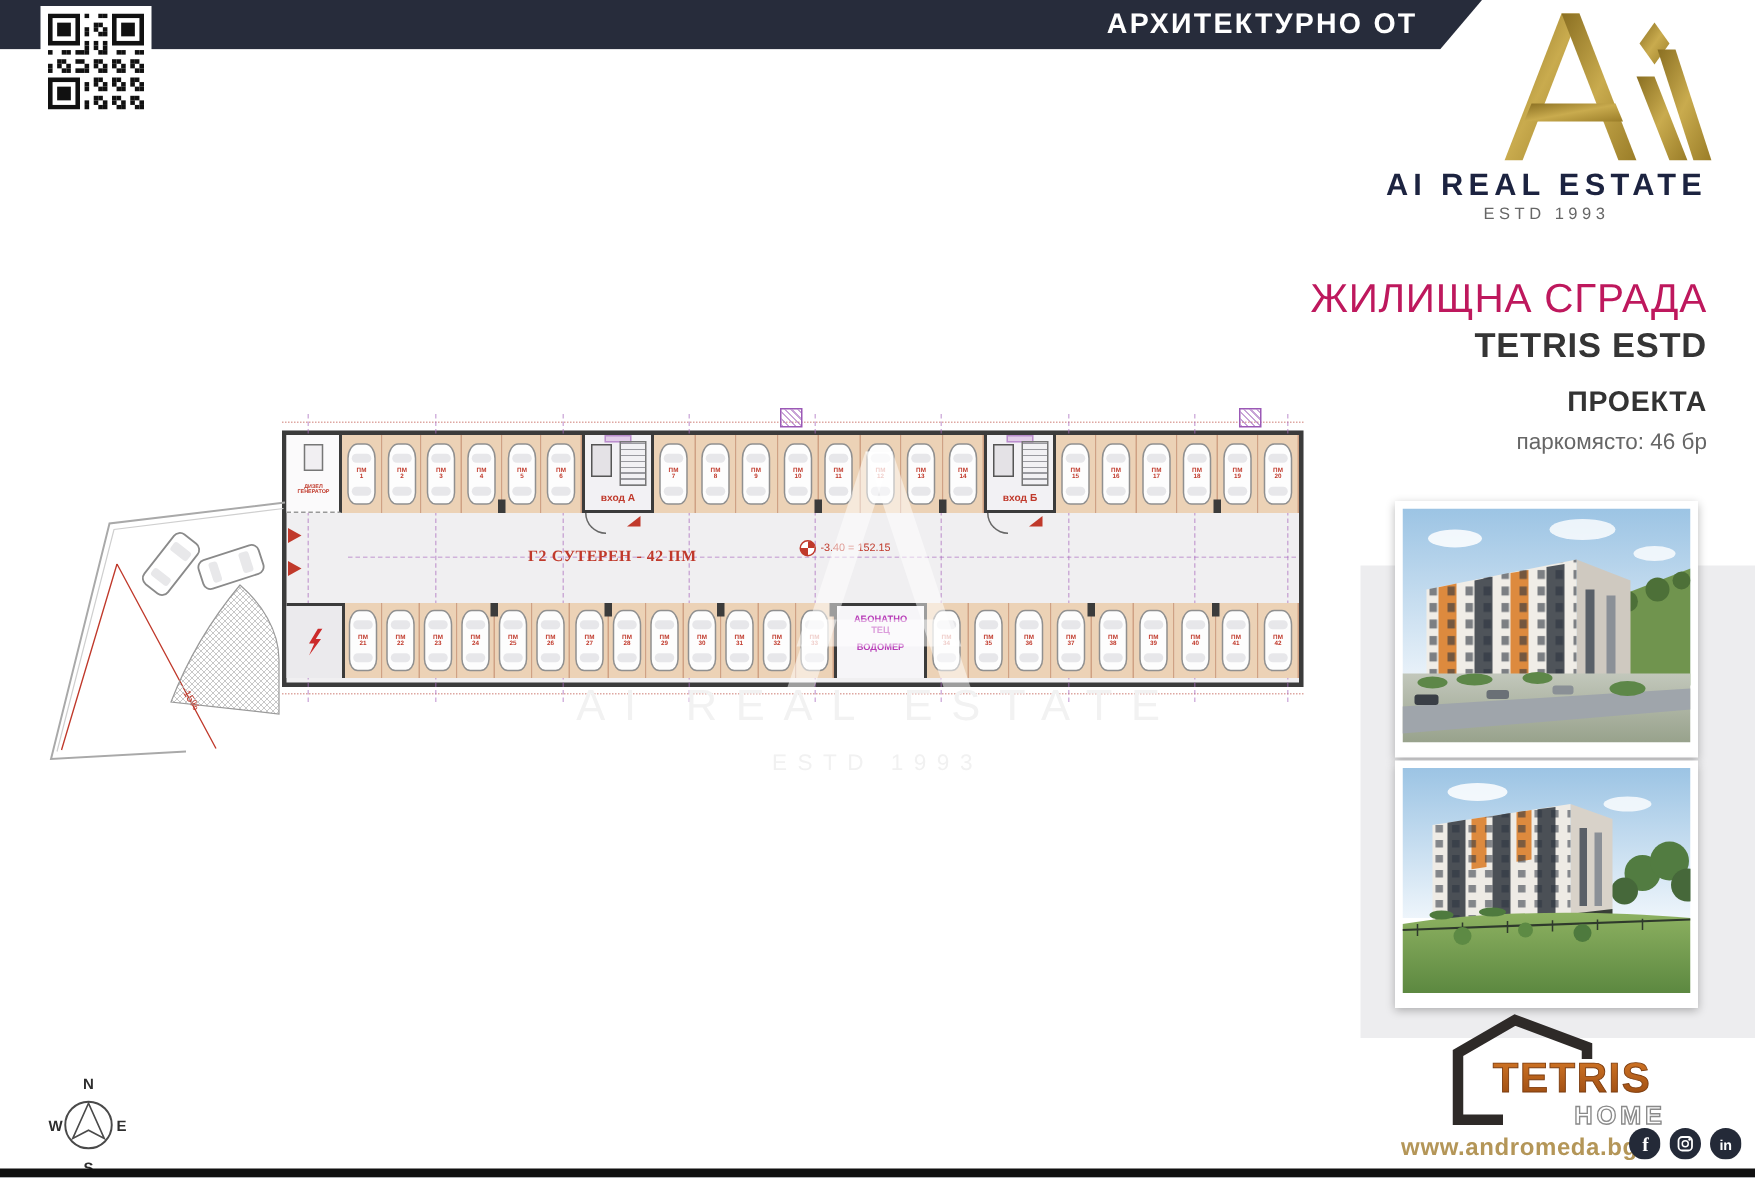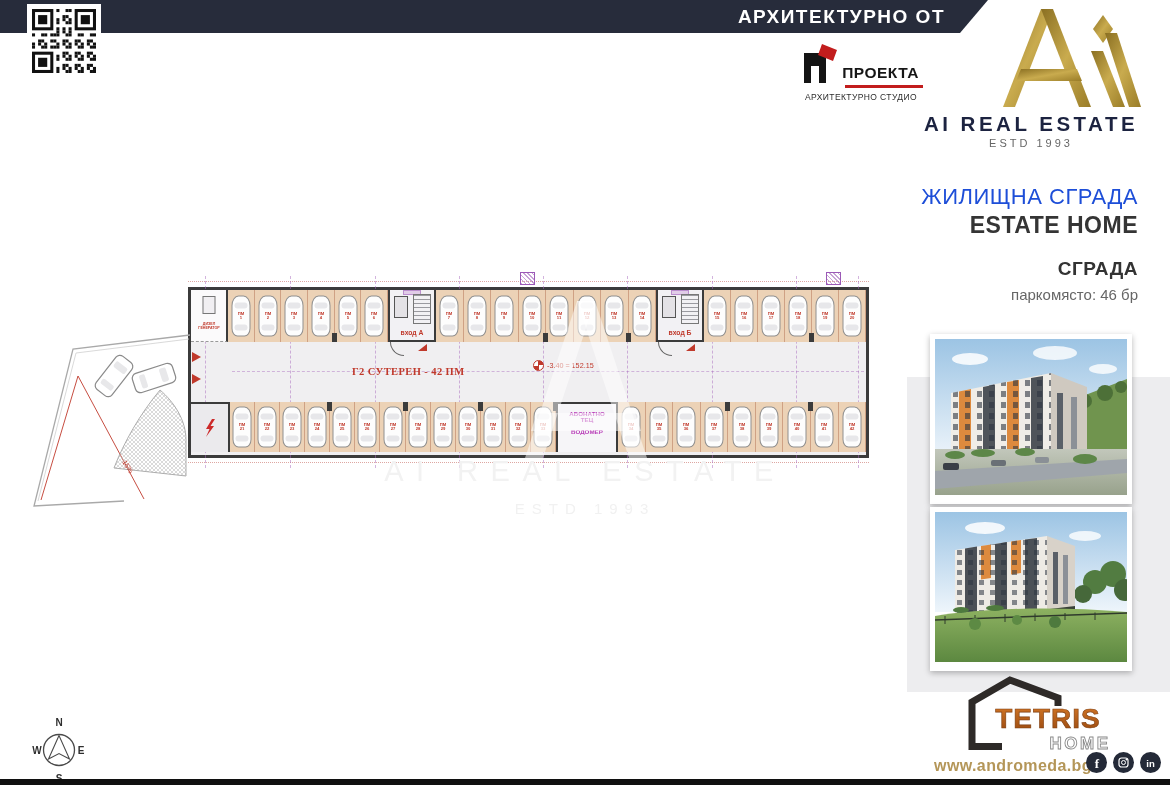--- a/index.html
+++ b/index.html
@@ -22,21 +22,21 @@
   #proekta .p-sub{font-size:8.5px;color:#2c2c2c;letter-spacing:.4px;margin-top:4px;white-space:nowrap;}
 
   
   #ai-logo{left:985px;top:5px;}
   #ai-name{left:900px;top:112px;width:262px;text-align:center;font-size:20.5px;font-weight:bold;
            letter-spacing:3.5px;color:#1c2340;}
   #ai-estd{left:900px;top:137px;width:262px;text-align:center;font-size:11px;color:#666;letter-spacing:3px;}
 
   
   #title-block{left:800px;top:184px;width:338px;text-align:right;}
-  #title-type{font-size:22px;color:#1d4ed8;letter-spacing:.5px;}
+  #title-type{font-size:27px;color:#be185d;letter-spacing:.5px;}
   #title-name{font-size:23px;color:#353535;font-weight:bold;margin-top:2px;letter-spacing:.5px;}
   #floor-block{left:800px;top:258px;width:338px;text-align:right;}
   #floor-name{font-size:19px;font-weight:bold;color:#333;letter-spacing:.5px;}
   #floor-sub{font-size:15px;color:#666;margin-top:6px;}
 
   
   #panel{left:907px;top:377px;width:263px;height:315px;background:#ededef;}
   .frame{background:#fff;padding:5px;box-shadow:0 2px 6px rgba(0,0,0,.28);}
   #render1{left:930px;top:334px;}
   #render2{left:930px;top:507px;}
@@ -518,32 +518,20 @@
         <rect x="8" y="20" width="1" height="1" fill="#111"></rect>
         <rect x="11" y="20" width="1" height="1" fill="#111"></rect>
         <rect x="12" y="20" width="1" height="1" fill="#111"></rect>
         <rect x="15" y="20" width="1" height="1" fill="#111"></rect>
         <rect x="16" y="20" width="1" height="1" fill="#111"></rect>
         <rect x="19" y="20" width="1" height="1" fill="#111"></rect>
         <rect x="20" y="20" width="1" height="1" fill="#111"></rect>
       </svg>
   </div>
 
-  <div class="abs" id="proekta">
-    <div class="row">
-      <svg width="34" height="40" viewBox="0 0 34 40">
-        <rect x="1" y="9" width="22" height="30" fill="#141414"></rect>
-        <rect x="8" y="22" width="8" height="17" fill="#fff"></rect>
-        <polygon points="19,0 34,6 30,17 15,11" fill="#c21d1d"></polygon>
-      </svg>
-      <div class="p-name">ПРОЕКТА</div>
-    </div>
-    <div class="p-underline"></div>
-    <div class="p-sub">АРХИТЕКТУРНО СТУДИО</div>
-  </div>
 
   <svg class="abs" id="ai-logo" width="160" height="102" viewBox="0 0 160 102">
     <defs>
       <linearGradient id="gold" x1="0" y1="0" x2="1" y2="1">
         <stop offset="0" stop-color="#8a6f22"></stop>
           <stop offset="0.5" stop-color="#c9ab4e"></stop>
           <stop offset="1" stop-color="#9a7d28"></stop>
       </linearGradient>
     </defs>
     <g fill="url(#gold)">
@@ -553,24 +541,24 @@
       <polygon points="118,10 128,24 118,38 108,24"></polygon>
       <polygon points="106,46 118,46 140,102 128,102"></polygon>
       <polygon points="120,28 132,28 156,102 144,102"></polygon>
     </g>
   </svg>
   <div class="abs" id="ai-name">AI REAL ESTATE</div>
   <div class="abs" id="ai-estd">ESTD 1993</div>
 
   <div class="abs" id="title-block">
     <div id="title-type">ЖИЛИЩНА СГРАДА</div>
-    <div id="title-name">ESTATE HOME</div>
+    <div id="title-name">TETRIS ESTD</div>
   </div>
   <div class="abs" id="floor-block">
-    <div id="floor-name">СГРАДА</div>
+    <div id="floor-name">ПРОЕКТА</div>
     <div id="floor-sub">паркомясто: 46 бр</div>
   </div>
 
   <div class="abs" id="panel"></div>
 
   <div class="abs frame" id="render1">
     <svg width="192" height="156" viewBox="0 0 192 156">
       <defs>
         <linearGradient id="sky1" x1="0" y1="0" x2="0" y2="1">
           <stop offset="0" stop-color="#9cc4e4"></stop>

